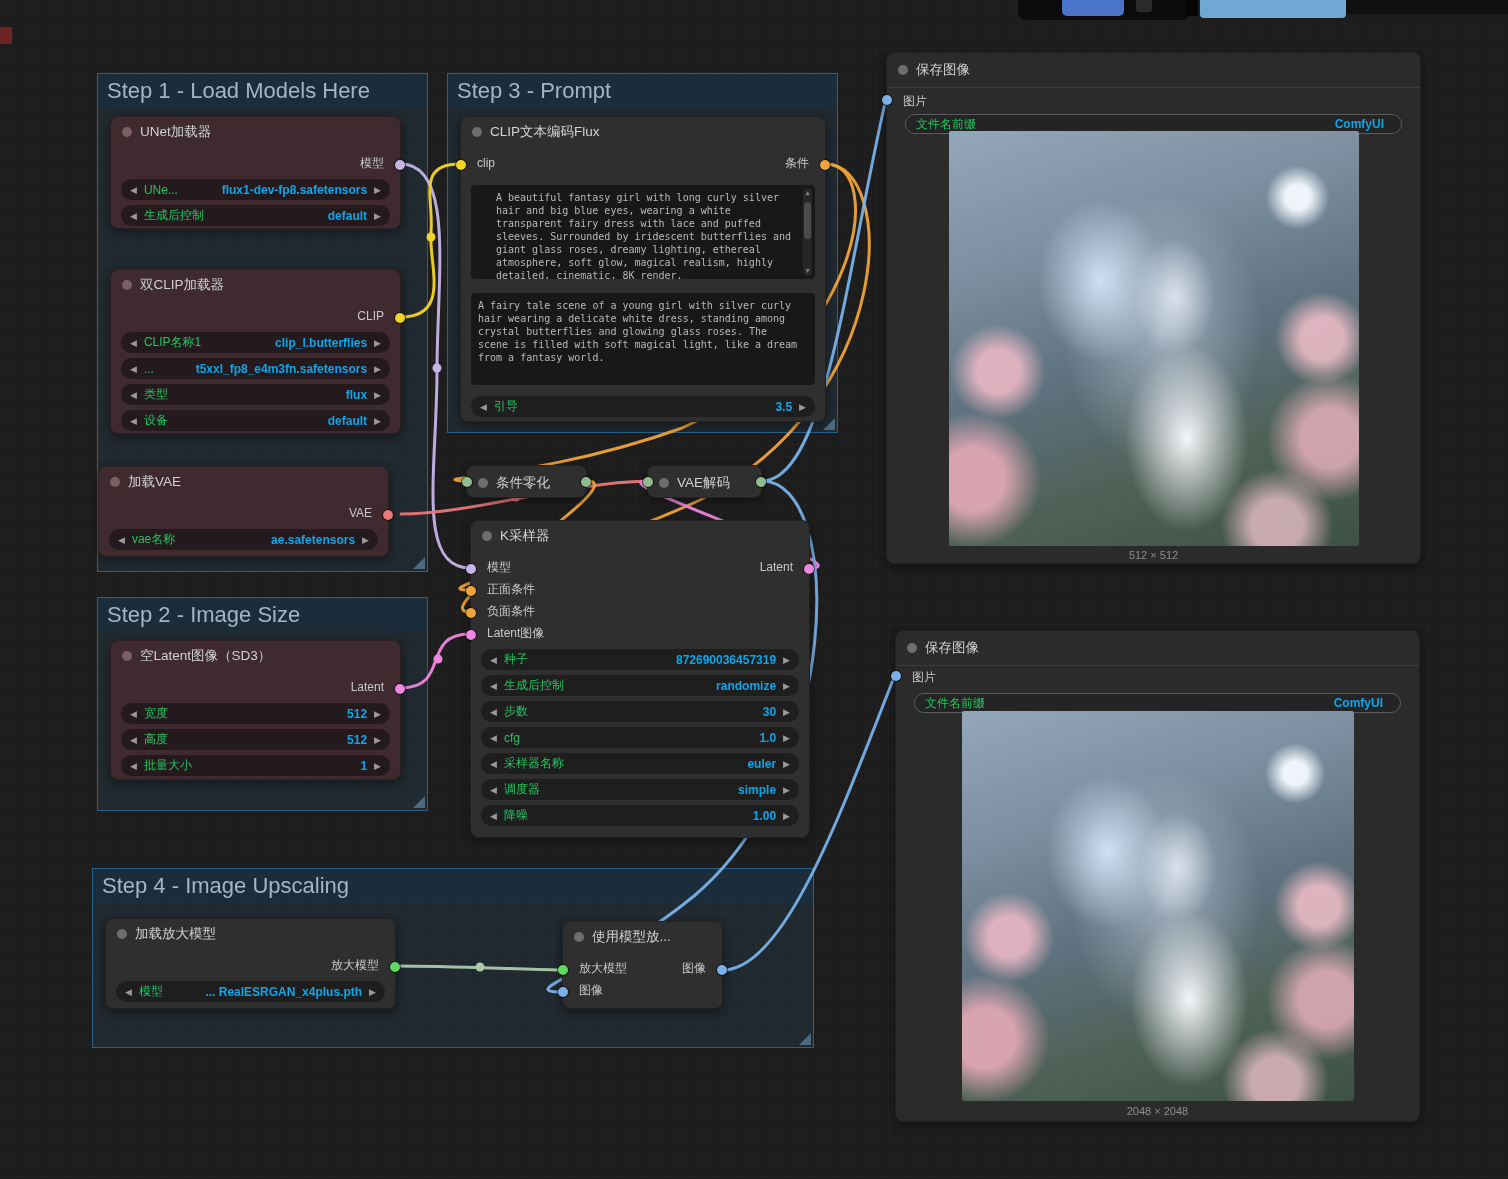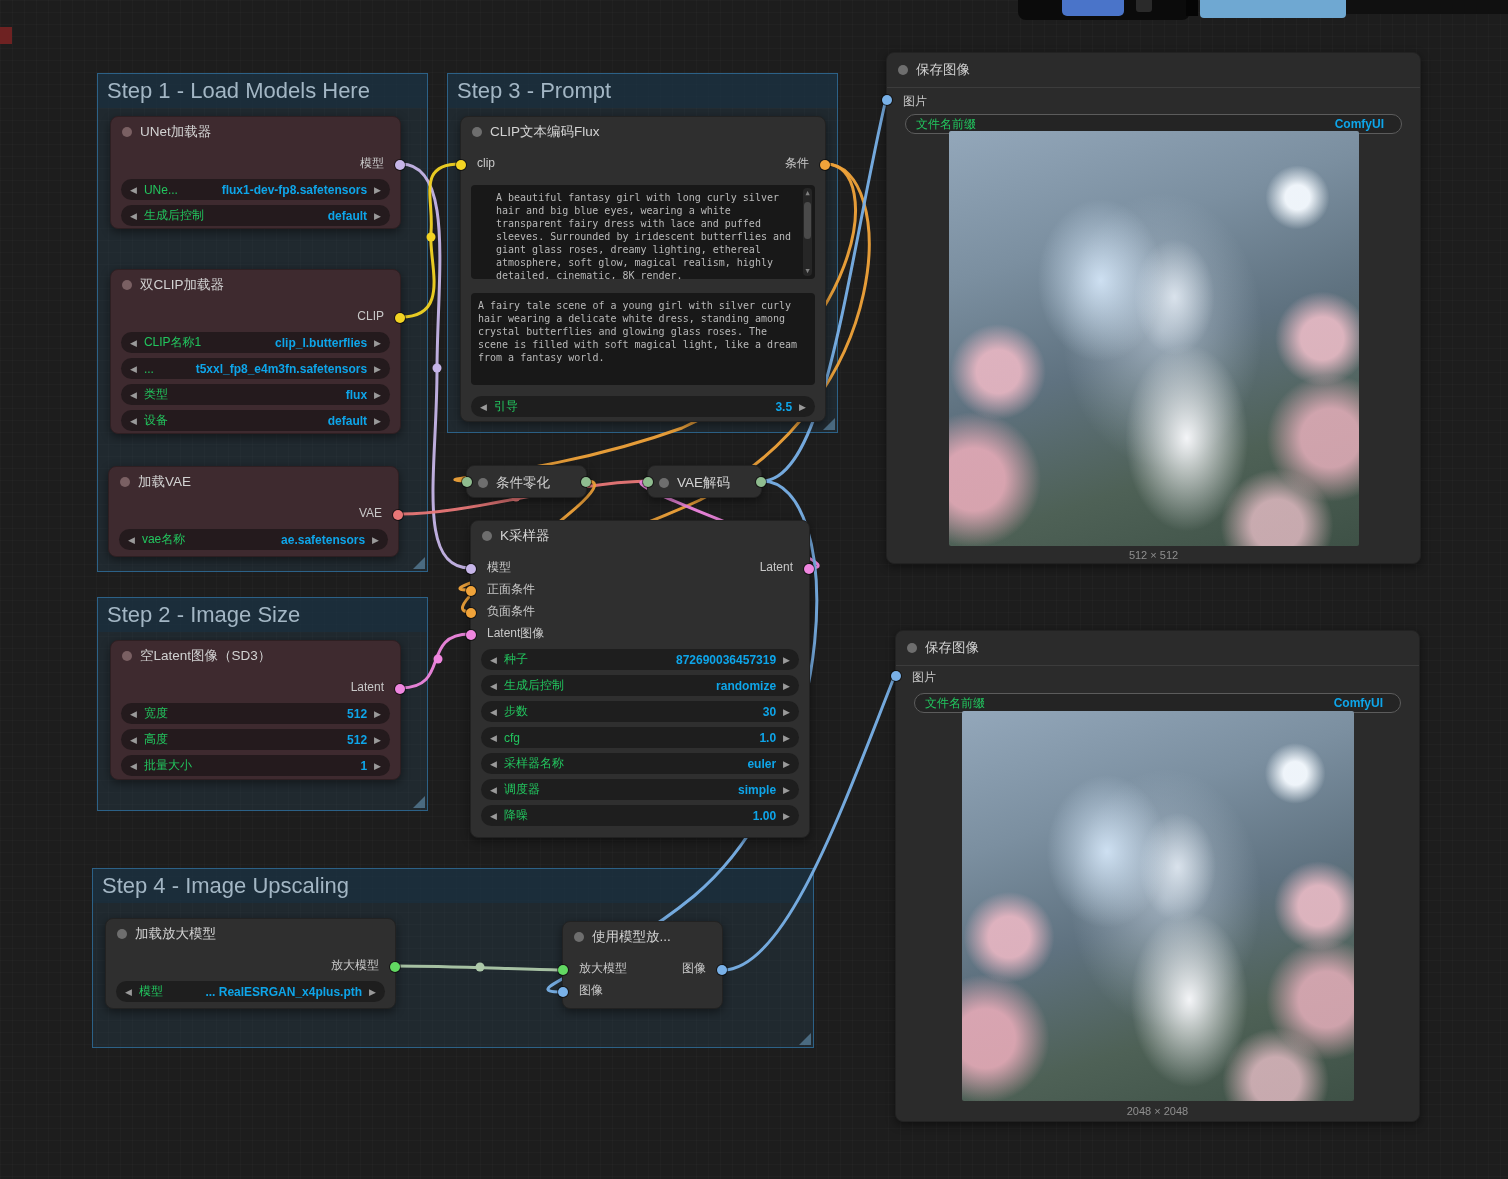--- a/index.html
+++ b/index.html
@@ -176,21 +176,21 @@
       </div>
       <div class="widget">
         <span class="arrow">◀</span>
         <span class="wlabel">设备</span>
         <span class="wvalue">default</span>
         <span class="arrow">▶</span>
       </div>
     </div>
   </div>
 
-  <div class="node red" style="left:108px;top:466px;width:291px;height:91px;">
+  <div class="node red" style="left:98px;top:466px;width:291px;height:91px;">
     <div class="node-header">
       <span class="hdr-dot"></span>
       <span>加载VAE</span>
     </div>
     <div class="port out" style="top:36px">
       <span>VAE</span>
     </div>
     <span class="dot" style="background:#e87777;right:-5px;top:43px;"></span>
     <div class="widgets" style="top:62px;">
       <div class="widget">

